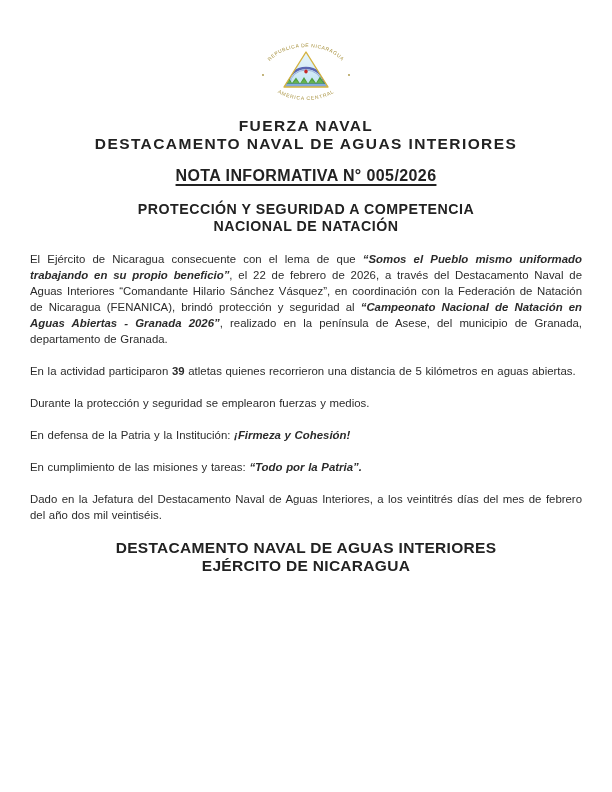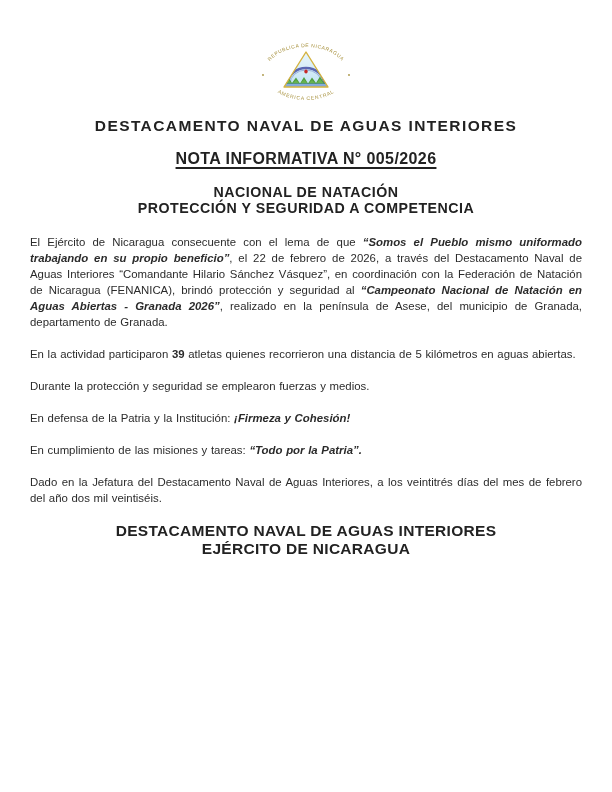--- a/index.html
+++ b/index.html
@@ -82,30 +82,31 @@
       </text>
       <text class="arc-text" font-size="5" letter-spacing="0.8">
         <textPath href="#arcBot" startOffset="50%" text-anchor="middle">AMERICA CENTRAL</textPath>
       </text>
       <circle cx="5" cy="32" r="0.9" fill="#a8923f"></circle>
       <circle cx="91" cy="32" r="0.9" fill="#a8923f"></circle>
     </svg>
   </div>
 
   <div class="hdr">
+    <div>FUERZA NAVAL</div>
     <div>DESTACAMENTO NAVAL DE AGUAS INTERIORES</div>
   </div>
 
   <div class="nota">
     <span>NOTA INFORMATIVA N° 005/2026</span>
   </div>
 
   <div class="subject">
+    <div>PROTECCIÓN Y SEGURIDAD A COMPETENCIA</div>
     <div>NACIONAL DE NATACIÓN</div>
-    <div>PROTECCIÓN Y SEGURIDAD A COMPETENCIA</div>
   </div>
 
   <div class="bodytext">
     <p><span class="">El Ejército de Nicaragua consecuente con el lema de que </span><span class="b i">“Somos el Pueblo mismo uniformado trabajando en su propio beneficio”</span><span class="">, el 22 de febrero de 2026, a través del Destacamento Naval de Aguas Interiores “Comandante Hilario Sánchez Vásquez”, en coordinación con la Federación de Natación de Nicaragua (FENANICA),  brindó protección y seguridad al </span><span class="b i">“Campeonato Nacional de Natación en Aguas Abiertas - Granada 2026”</span><span class="">, realizado en la península de Asese, del municipio de Granada, departamento de Granada.</span></p>
     <p><span class="">En la actividad participaron </span><span class="b ">39</span><span class=""> atletas quienes recorrieron una distancia de 5 kilómetros en aguas abiertas.</span></p>
     <p><span class="">Durante la protección y seguridad se emplearon fuerzas y medios.</span></p>
     <p><span class="">En defensa de la Patria y la Institución: </span><span class="b i">¡Firmeza y Cohesión!</span></p>
     <p><span class="">En cumplimiento de las misiones y tareas: </span><span class="b i">“Todo por la Patria”.</span></p>
     <p><span class="">Dado en la Jefatura del Destacamento Naval de Aguas Interiores, a los veintitrés días del mes de febrero del año dos mil veintiséis.</span></p>
   </div>

